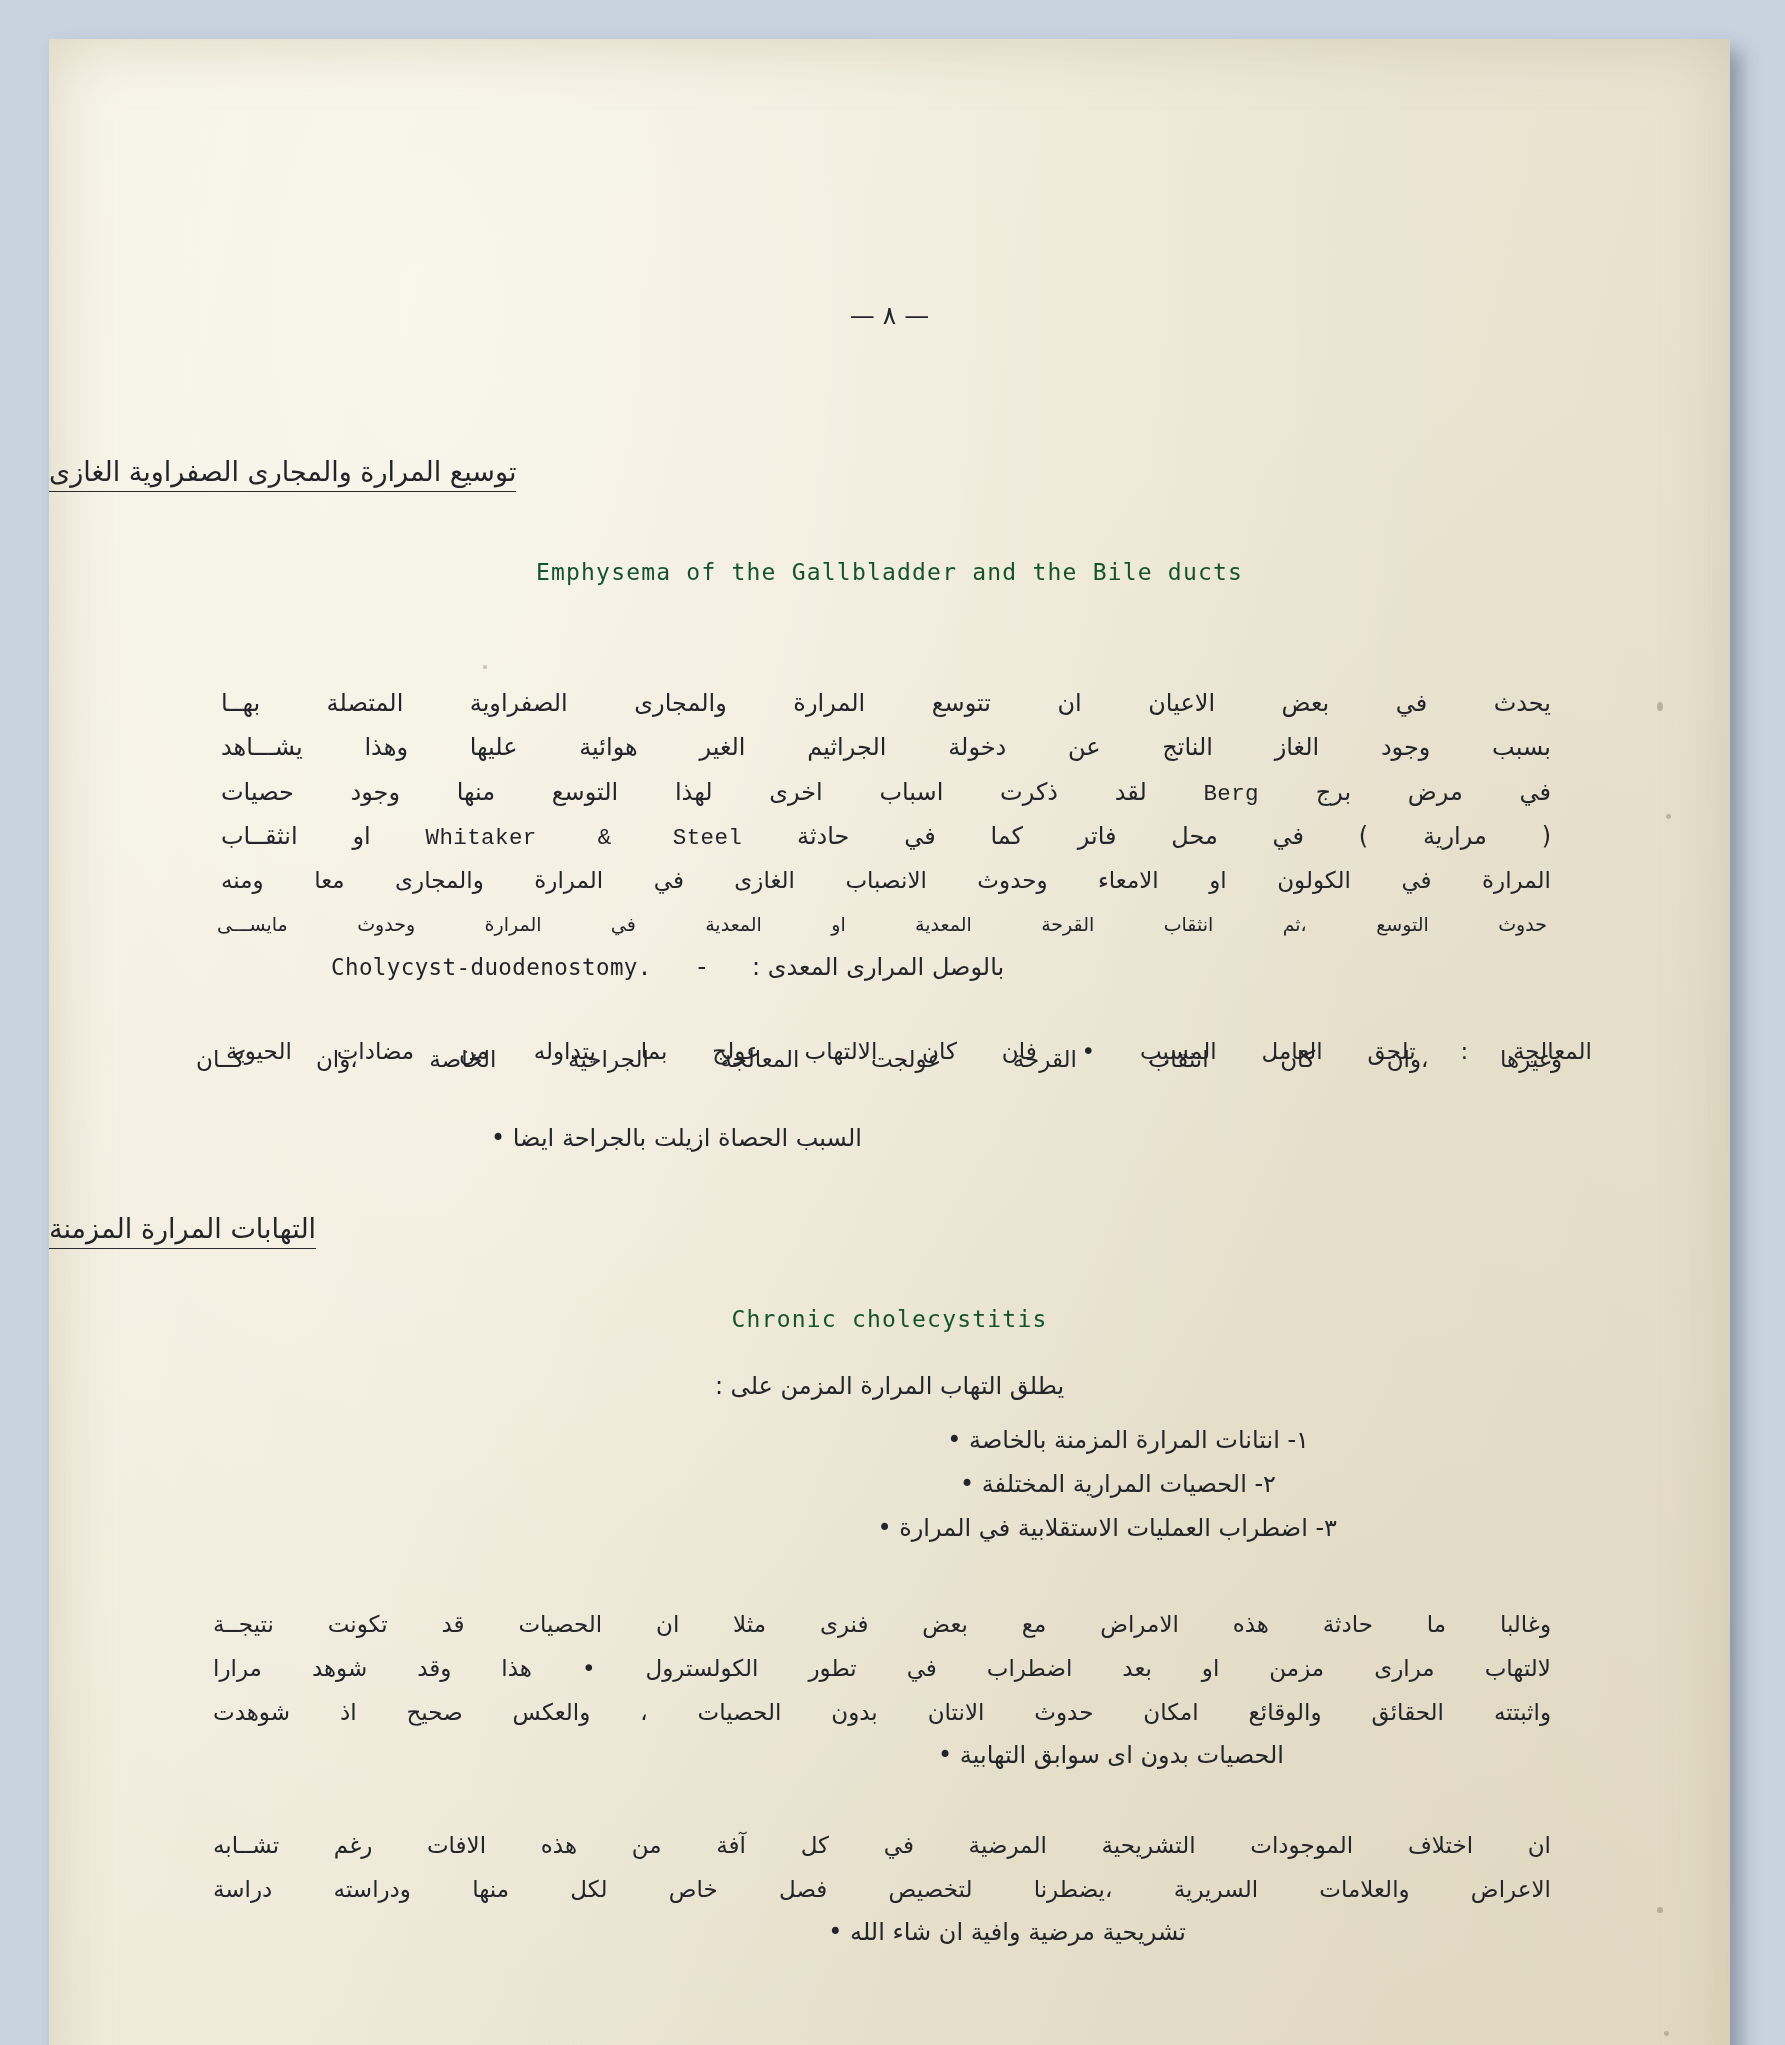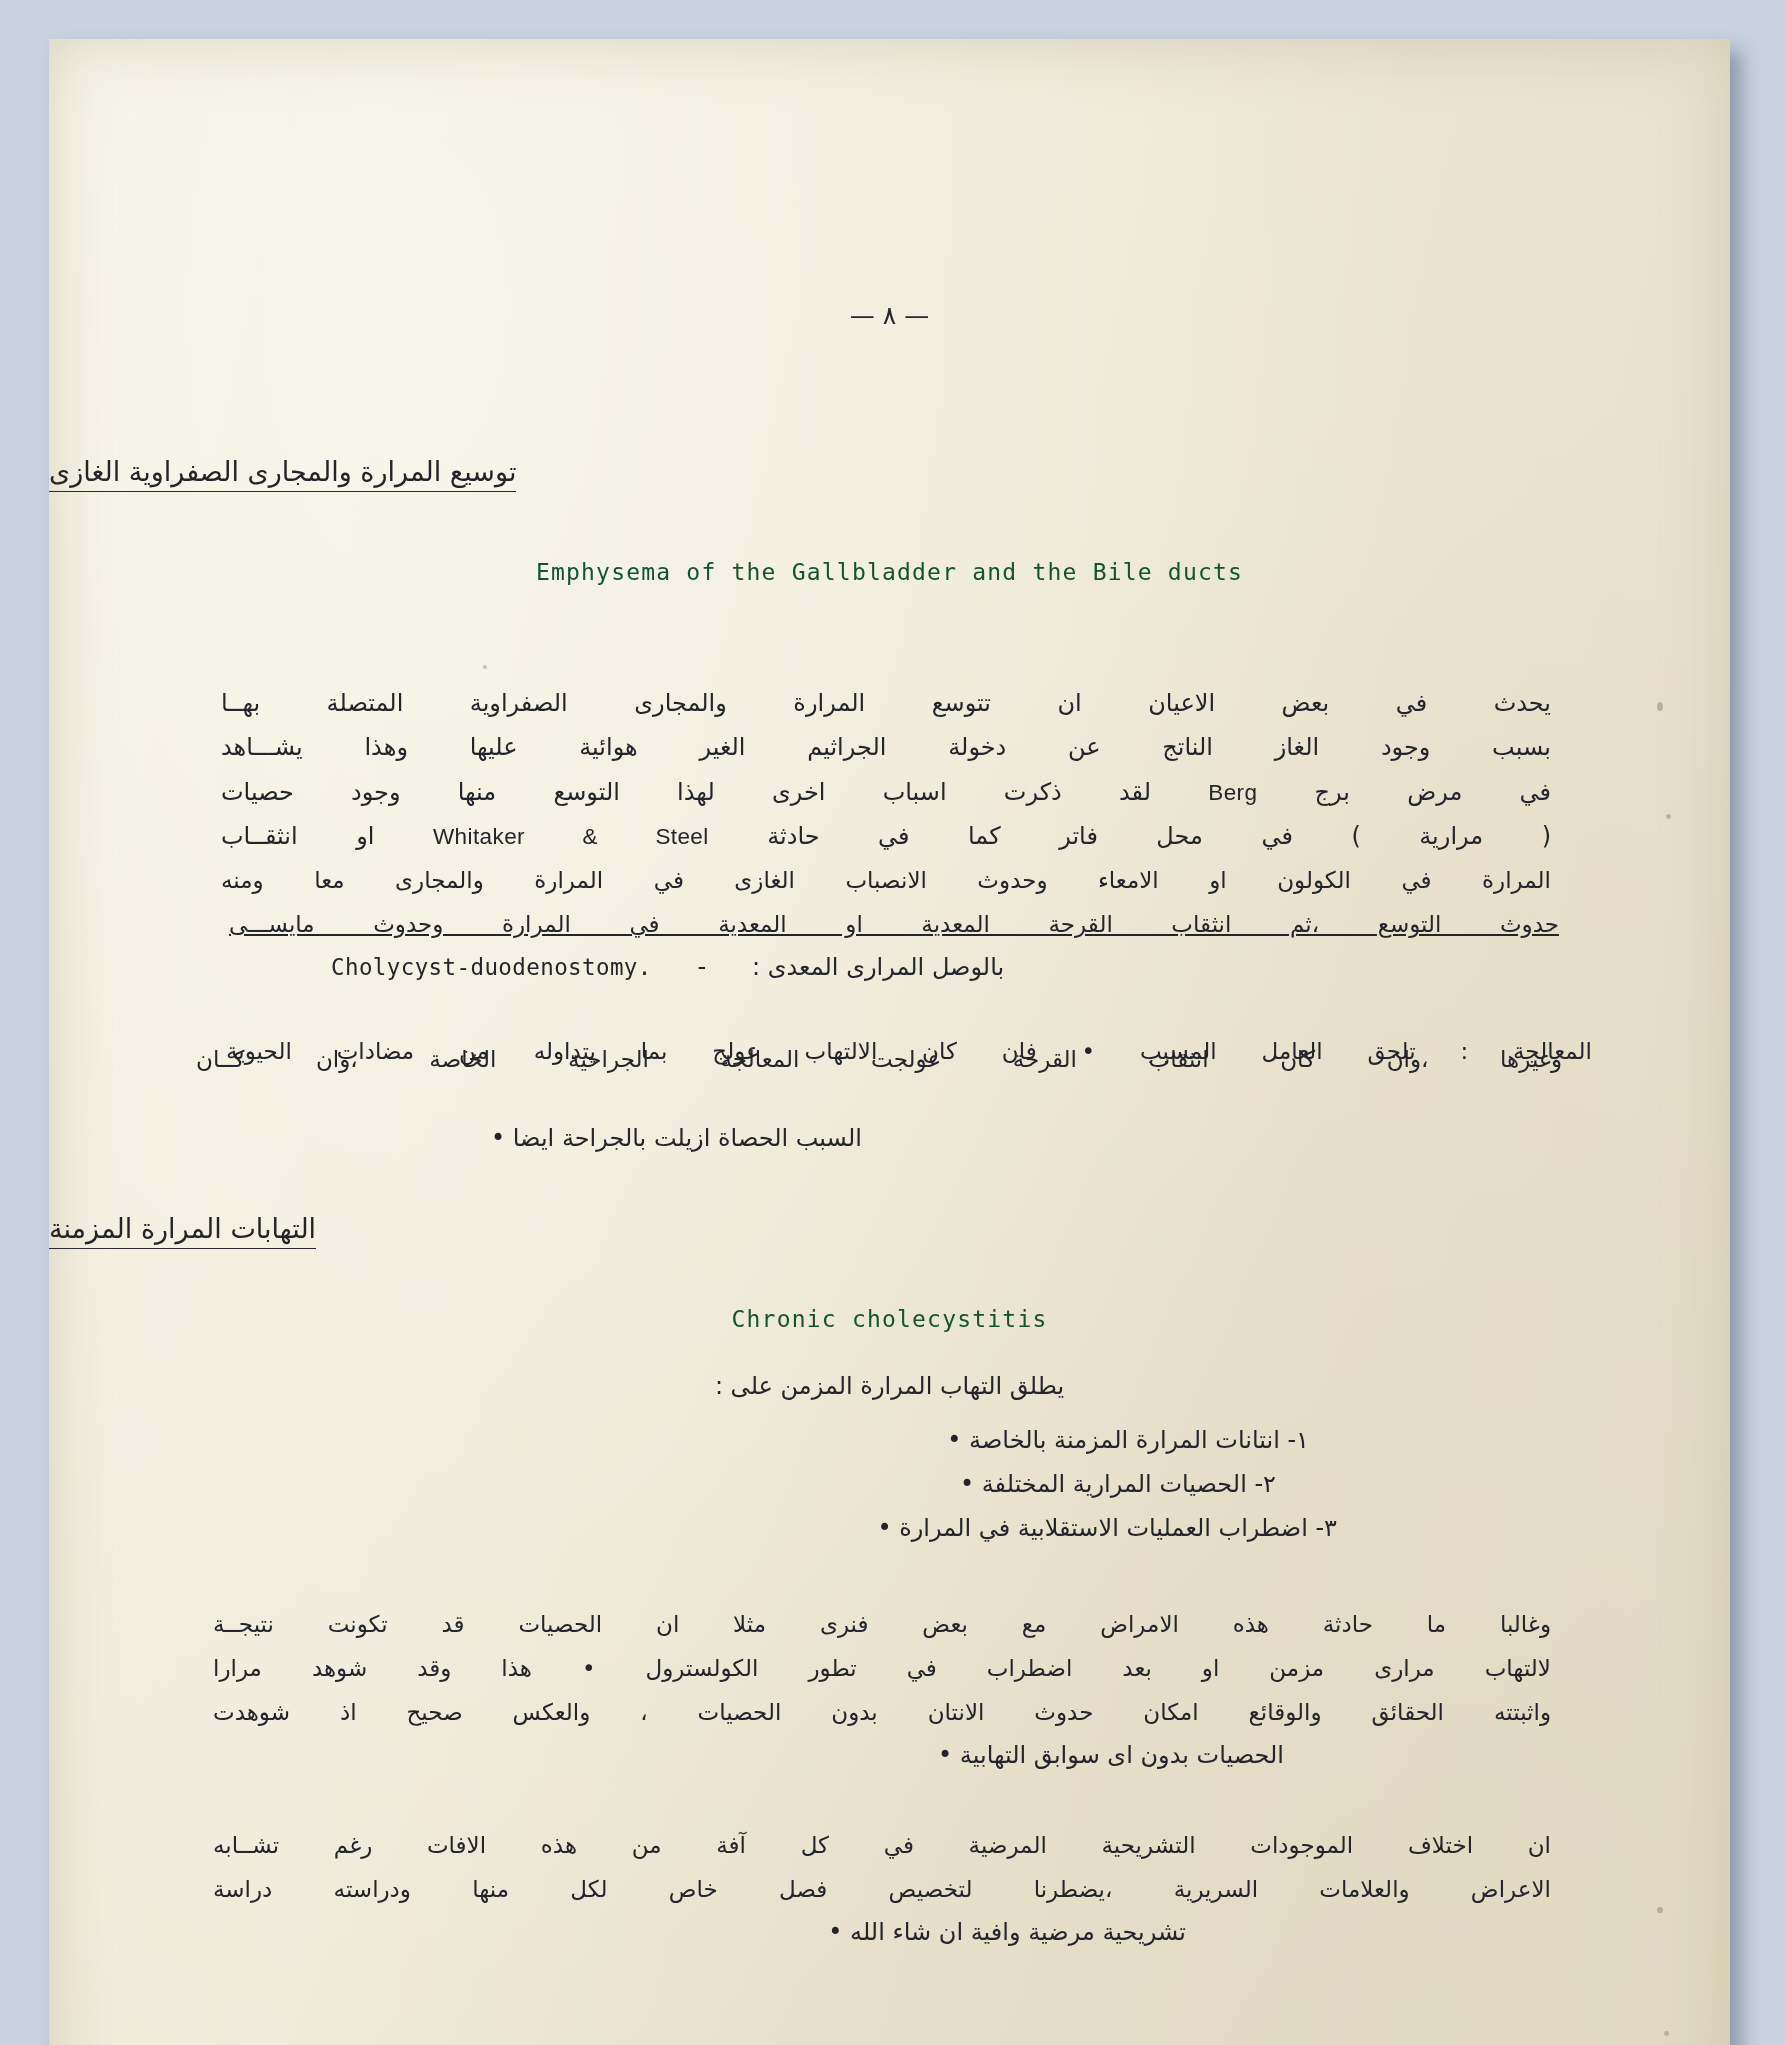--- a/index.html
+++ b/index.html
@@ -89,21 +89,21 @@
     position: absolute;
     font-family: "DejaVu Sans", sans-serif;
     direction: rtl;
     text-align: justify;
     text-align-last: justify;
     color: #23252b;
     font-size: 24px;
     line-height: 44px;
   }
   .para .ltr {
-    font-family: Liberation Sans, sans-serif;
+    font-family: Liberation Mono, monospace;
     direction: ltr;
     unicode-bidi: isolate;
     letter-spacing: 0.4px;
     font-size: 22.5px;
     margin-top: 18px;
   }
 
   .line {
     position: absolute;
     font-family: "DejaVu Sans", sans-serif;
@@ -185,21 +185,21 @@
 
     <div class="para" style="left:172px; top:731px; width:1330px;">
       <span>في مرض برج </span><span class="ltr">Berg</span><span> لقد ذكرت اسباب اخرى لهذا التوسع منها وجود حصيات</span>
     </div>
 
     <div class="para" style="left:172px; top:775px; width:1330px;">
       <span>( مرارية ) في محل فاتر كما في حادثة </span><span class="ltr">Whitaker &amp; Steel</span><span> او انثقــاب</span>
     </div>
 
     <div class="para" style="left:172px; top:819px; width:1330px; font-size:23px;">المرارة في الكولون او الامعاء وحدوث الانصباب الغازى في المرارة والمجارى معا ومنه</div>
-    <div class="para" style="left:180px; top:863px; width:1330px; font-size:23px;text-decoration:underline;">حدوث التوسع ،ثم انثقاب القرحة المعدية او المعدية في المرارة وحدوث مايســـى</div>
+    <div class="para" style="left:168px; top:863px; width:1330px; font-size:19px;">حدوث التوسع ،ثم انثقاب القرحة المعدية او المعدية في المرارة وحدوث مايســـى</div>
 
     <div class="line" style="left:282px; top:907px;">
       <span>بالوصل المرارى المعدى : &nbsp;&nbsp;&nbsp;&nbsp;&nbsp;-&nbsp;&nbsp;&nbsp;&nbsp;&nbsp; </span><span class="ltr">Cholycyst-duodenostomy.</span>
     </div>
 
     <div class="para" style="left:147px; top:990px; width:1366px; font-size:23px;margin-left:30px;">المعالجة : تلحق العامل المسبب • فان كان الالتهاب عولج بما يتداوله من مضادات الحيوية</div>
     <div class="para" style="left:147px; top:998px; width:1366px; font-size:23px;">وغيرها ،وان كان انثقاب القرحة عولجت المعالجة الجراحية الخاصة ،وان كــان</div>
     <div class="line" style="left:442px; top:1078px;">السبب الحصاة ازيلت بالجراحة ايضا •</div>
 
     <div class="sec-head-ar" style="top:1174px;">

